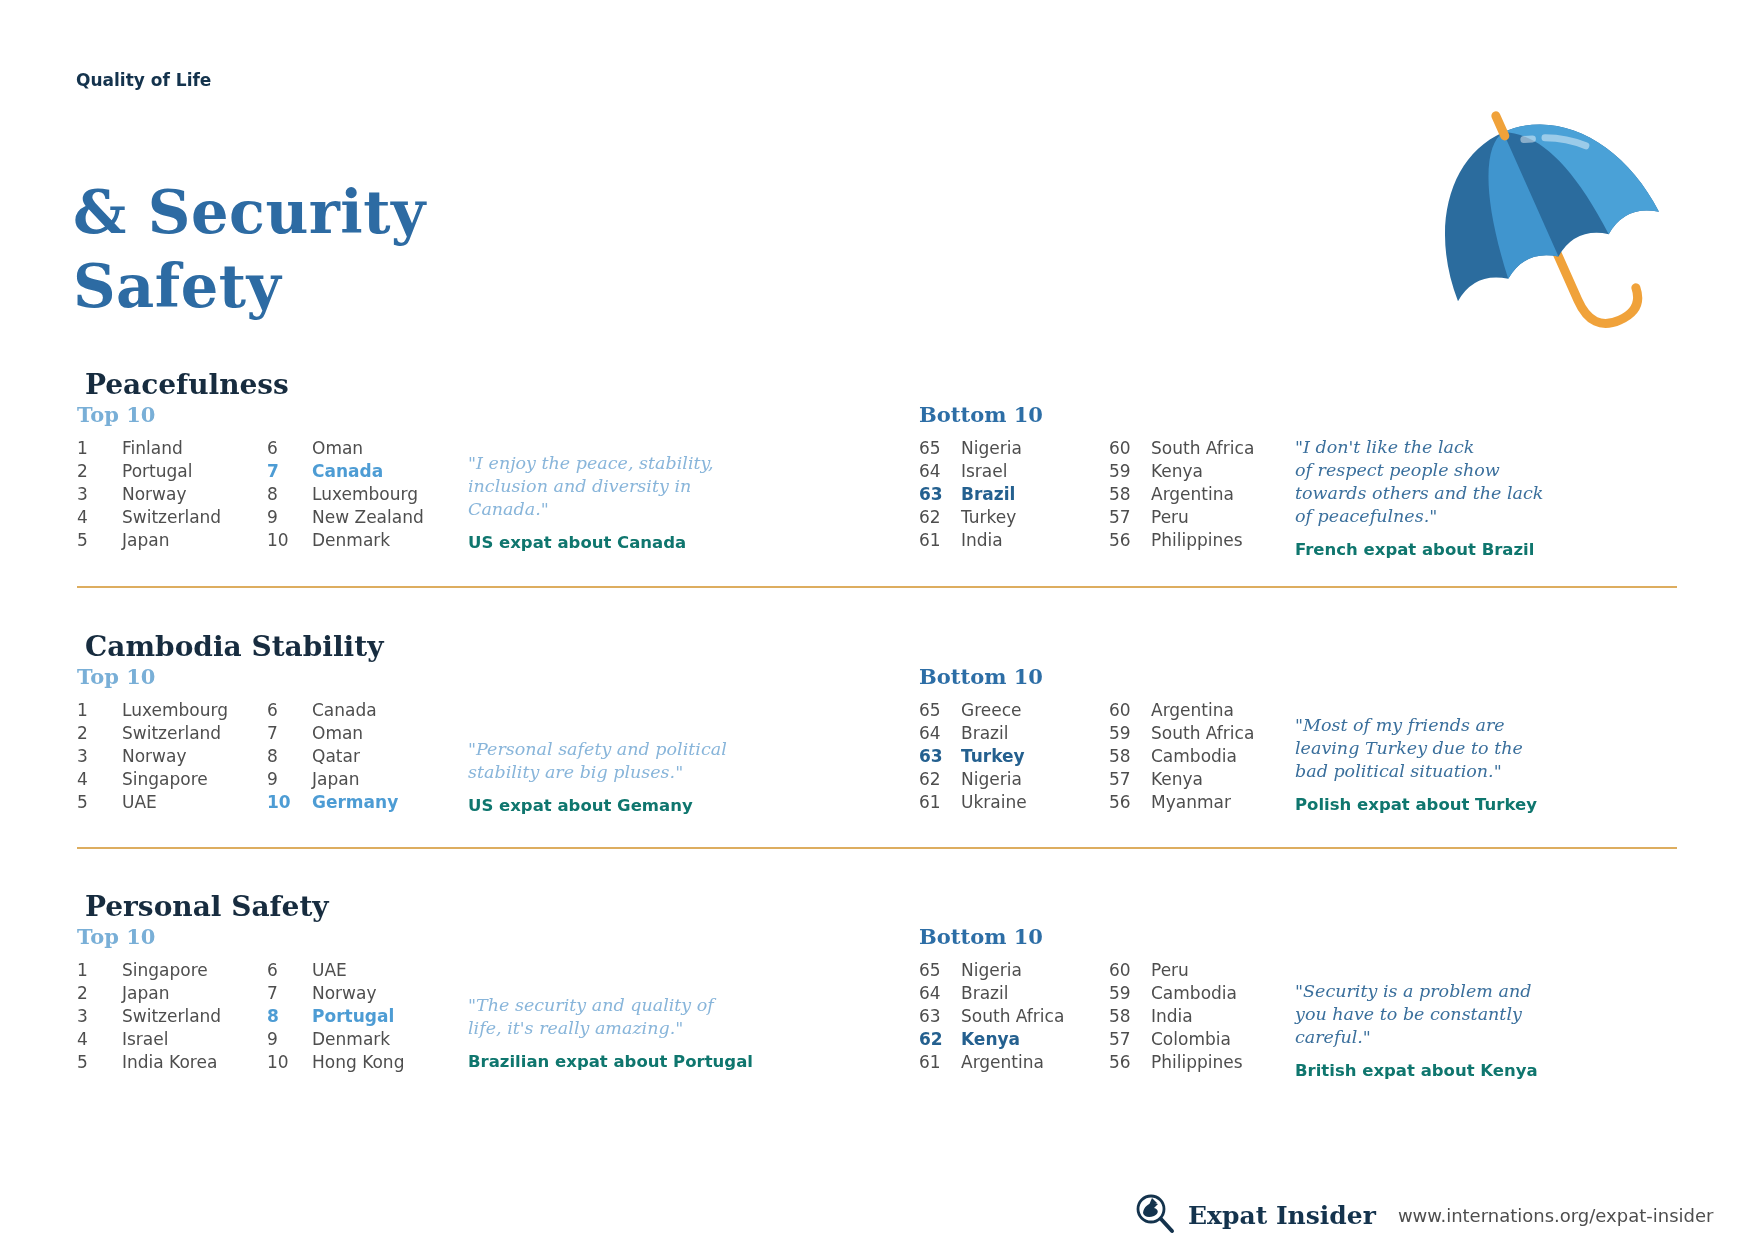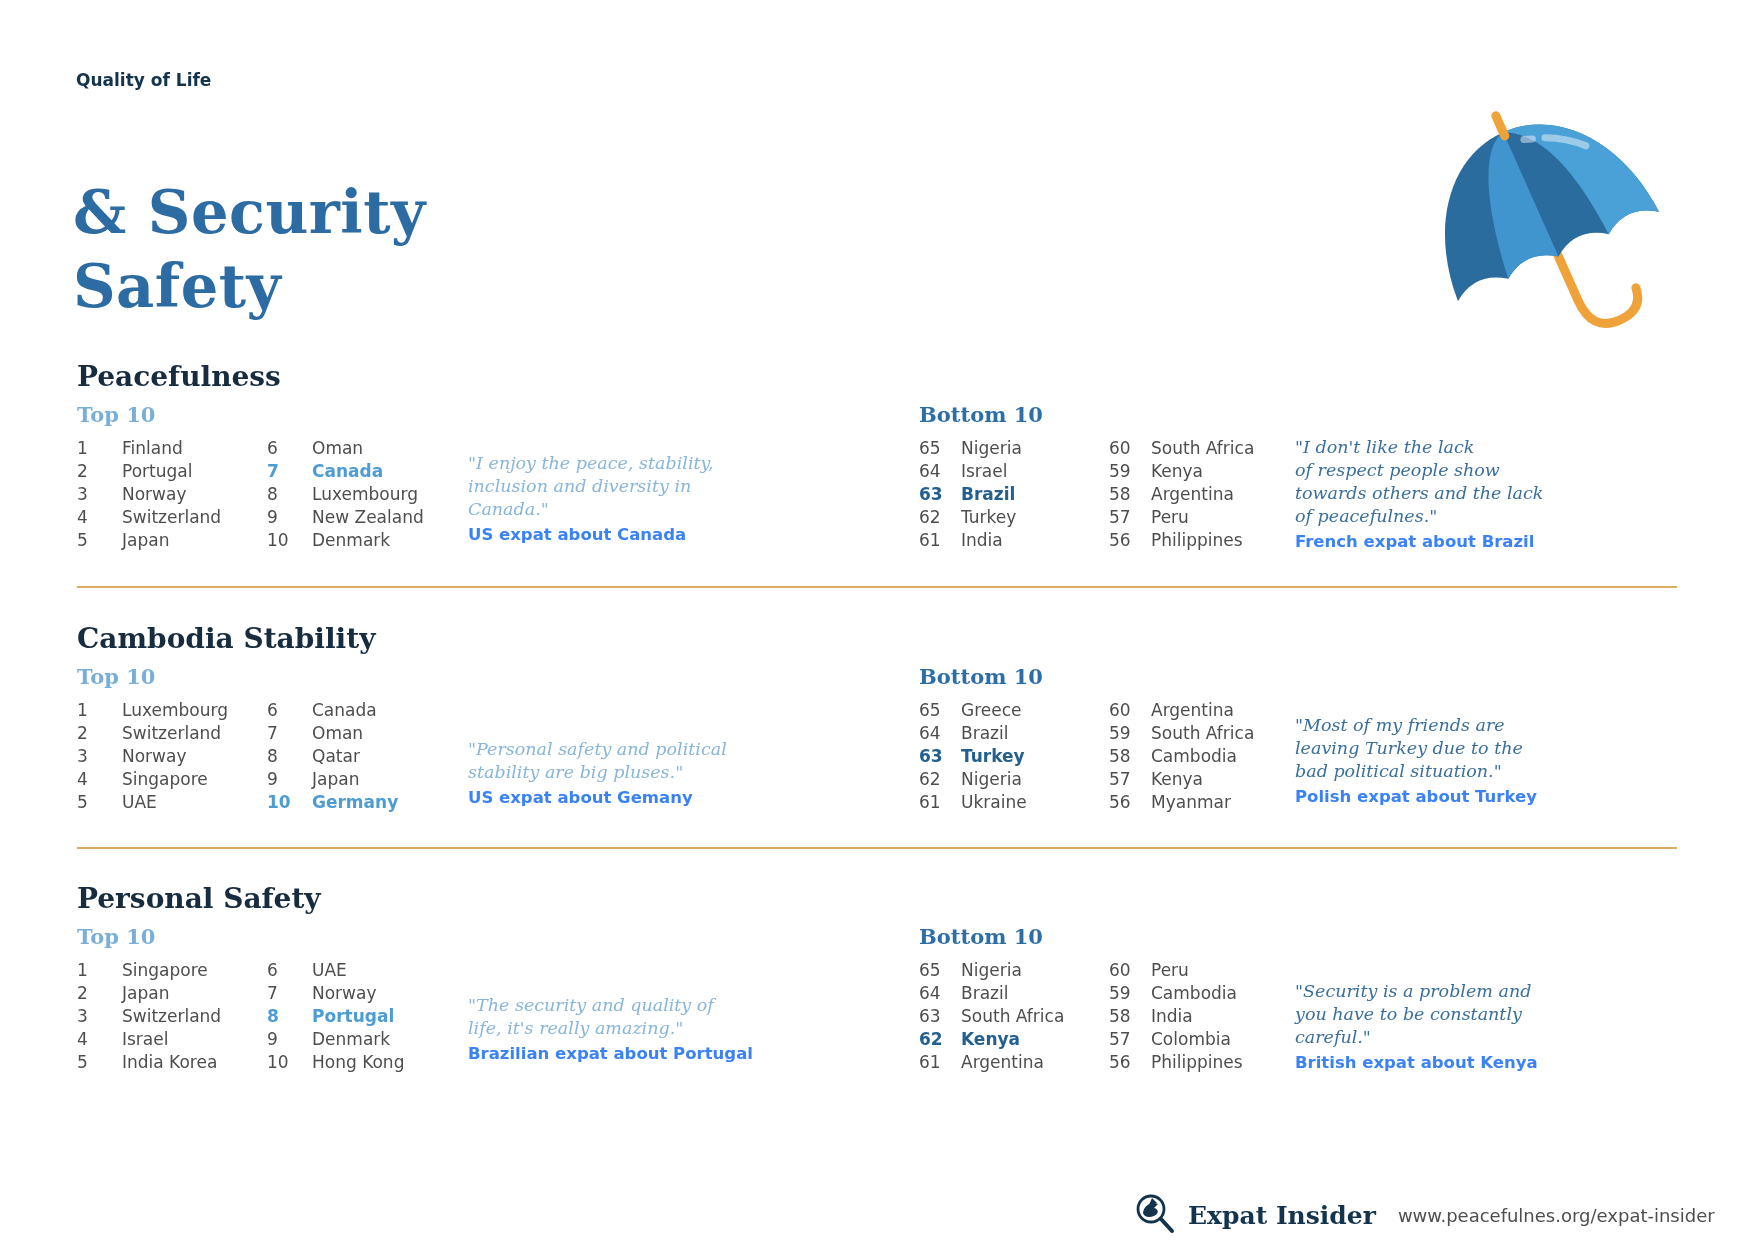--- a/index.html
+++ b/index.html
@@ -13,43 +13,43 @@
          color:#2d6ba3;letter-spacing:.5px;}
 
   .umbrella{position:absolute;left:1392px;top:98px;}
   .footer{position:absolute;left:1132px;top:1192px;display:flex;align-items:center;}
   .brand{font-family:"DejaVu Serif",serif;font-weight:bold;font-size:25px;color:#14334d;margin-left:10px;}
   .url{font-size:18px;color:#4e4e4e;margin-left:22px;}
 
   .divider{position:absolute;left:77px;width:1600px;height:2px;background:#ddad5f;}
 
   .sec{position:absolute;left:77px;width:1600px;}
-  .sec h2{position:absolute;left:0;top:0;margin:0;font-family:"DejaVu Serif",serif;
+  .sec h2{position:absolute;left:0;top:0;margin:8px;font-family:"DejaVu Serif",serif;
           font-size:28px;line-height:30px;color:#172c3f;}
   .lbl{position:absolute;top:40px;font-family:"DejaVu Serif",serif;font-weight:bold;font-size:21px;}
   .lbl-top{left:0;color:#79afd7;text-align:center;}
   .lbl-bottom{left:842px;color:#2d6ea6;}
 
   .list{position:absolute;top:75px;display:grid;grid-template-rows:repeat(5,23px);
         grid-auto-flow:column;grid-auto-columns:190px;font-size:17px;color:#4e4e4e;}
   .list-top{left:0;}
   .list-bottom{left:842px;}
   .row{display:flex;line-height:23px;}
   .rank{flex:none;width:45px;}
   .list-bottom .rank{width:42px;}
   .hl-top{color:#4d9cd4;font-weight:bold;}
   .hl-bottom{color:#24608f;font-weight:bold;}
 
   .quote{position:absolute;width:330px;font-family:"DejaVu Serif",serif;font-style:italic;
          font-size:17.5px;line-height:23px;}
   .quote .qtext{white-space:pre-line;}
   .quote-light .qtext{color:#88b5da;}
   .quote-dark .qtext{color:#3a6f9c;}
-  .qattr{margin-top:2px;font-family:"DejaVu Sans",sans-serif;font-style:normal;font-weight:bold;
-         font-size:16.5px;color:#3b82f6;white-space:nowrap;}
+  .qattr{margin-top:10px;font-family:"DejaVu Sans",sans-serif;font-style:normal;font-weight:bold;
+         font-size:16.5px;color:#0f766e;white-space:nowrap;}
   .q-top{left:391px;}
   .q-bottom{left:1218px;}
 </style>
 </head>
 <body>
 
 <div class="page">
 
   <div class="kicker">Quality of Life</div>
 
@@ -441,16 +441,16 @@
   </section>
 
   <div class="footer">
     <svg width="46" height="46" viewBox="0 0 46 46" aria-hidden="true">
       <circle cx="19" cy="17" r="13" fill="none" stroke="#14334d" stroke-width="2.8"></circle>
       <path d="M29,27 L40,39" stroke="#14334d" stroke-width="4" stroke-linecap="round"></path>
       <path d="M17,13 L20,6 L25,11 Z" fill="#14334d"></path>
       <path d="M11,21 C12,13 20,9 26,12 L22,16 C27,17 27,22 22,24 C17,26 12,25 11,21 Z" fill="#14334d"></path>
     </svg>
     <span class="brand">Expat Insider</span>
-    <span class="url">www.peacefulnes.org/expat-insider</span>
+    <span class="url">www.internations.org/expat-insider</span>
   </div>
 
 </div>
 
 </body></html>

